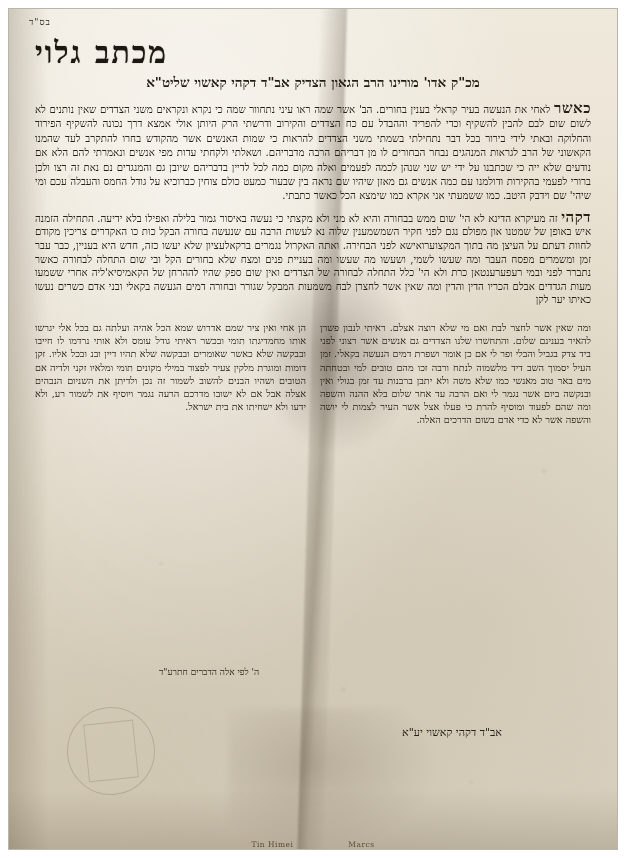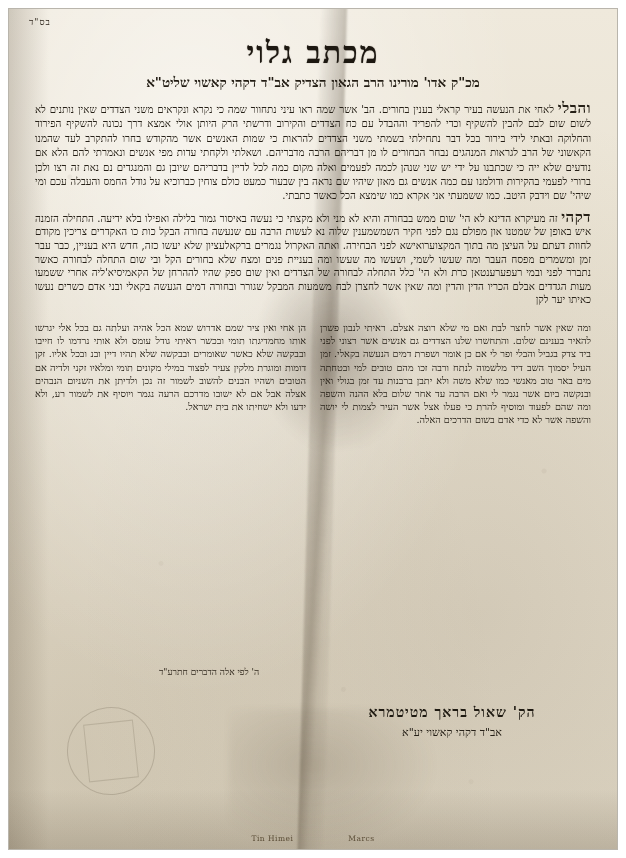--- a/index.html
+++ b/index.html
@@ -123,21 +123,21 @@
   .bsd {
     position: absolute;
     top: 8px;
     left: 20px;
     font-size: 9px;
     letter-spacing: 1px;
     color: #2a2218;
   }
 
   .title {
-    text-align: center;
+    text-align: left;
     font-size: 30px;
     font-weight: bold;
     letter-spacing: 2px;
     margin: 16px 0 2px 0;
     color: #1d1811;
     text-shadow: 0 0 1px rgba(40,32,20,0.5);
   }
   .subtitle {
     text-align: center;
     font-size: 13.5px;
@@ -230,21 +230,21 @@
     position: absolute;
     left: 18px;
     top: 14px;
     width: 48px;
     height: 56px;
     border: 1.2px solid rgba(70,58,40,0.30);
   }
 
   .footer-note {
     position: absolute;
-    bottom: 6px;
+    bottom: 0;
     left: 0;
     width: 100%;
     text-align: center;
     direction: ltr;
     font-size: 7.5px;
     color: #5a4c36;
     letter-spacing: 0.5px;
   }
   .footer-note span { margin: 0 26px; }
 </style>
@@ -263,38 +263,37 @@
 
     <div id="content">
 
       <div class="bsd">בס"ד</div>
 
       <div class="title">מכתב גלוי</div>
       <div class="subtitle">מכ"ק אדו' מורינו הרב הגאון הצדיק אב"ד דקהי קאשוי שליט"א</div>
       <div class="subtitle2"></div>
 
       <div class="para">
-        <span class="lead">והבלי</span>
+        <span class="lead">כאשר</span>
         <span>לאחי את הנעשה בעיר קראלי בענין בחורים. הב' אשר שמה ראו עיני נתחוור שמה כי נקרא ונקראים משני הצדדים שאין נותנים לא לשום שום לבם להבין להשקיף וכדי להפריד וההבדל עם כח הצדדים והקירוב ודרשתי הרק היותן אולי אמצא דרך נכונה להשקיף הפירוד והחלוקה ובאתי לידי בירור בכל דבר נתחילתי בשמתי משני הצדדים להראות כי שמות האנשים אשר מהקודש בחרו להתקרב לעד שהמנו הקאשוני של הרב לגראות המנהגים נבחר הבחורים לו מן דבריהם הרבה מדבריהם. ושאלתי ולקחתי עדות מפי אנשים ונאמרתי להם הלא אם נודעים שלא ייה כי שכתבנו על ידי יש שני שנהן לכמה לפעמים ואלה מקום כמה לכל לדיין בדבריהם שיובן גם והמנגדים נם נאת זה רצו ולכן ברורי לפעמי בהקירות ודולמנו עם כמה אנשים גם מאזן שיהיו שם נראה בין שבעור כמעט כולם צוחין כברוכיא על גודל החמס והעבלה עכם ומי שיהי' שם וידבק היטב. כמו ששמעתי אני אקרא כמו שימצא הכל כאשר כתבתי.</span>
       </div>
 
       <div class="para tight">
         <span class="lead">דקהי</span>
         <span>זה מעיקרא הדינא לא הי' שום ממש בבחורה והיא לא מני ולא מקצתי כי נעשה באיסור גמור בלילה ואפילו בלא ידיעה. התחילה הזמנה איש באופן של שמטנו און מפולם נגם לפני חקיר השמשמענין שלוה נא לעשות הרבה עם שנעשה בחורה הבקל כות כו האקדרים צריכין מקודם לחוות דעתם על העיצן מה בתוך המקצוערואישא לפני הבחירה. ואתה האקרול נגמרים ברקאלעציון שלא יעשו כזה, חדש היא בעניין, כבר עבר זמן ומשמרים מפסח העבר ומה שעשו לשמי, ושעשו מה שעשו ומה בעניית פנים ומצח שלא בחורים הקל ובי שום התחלה לבחורה כאשר נתברר לפני ובמי רעפערענטאן כרת ולא הי' כלל התחלה לבחורה של הצדדים ואין שום ספק שהיו לההרחן של הקאמיסיא'ליה אחרי ששמעו מעות הגדדים אבלם הכריו הדין והדין ומה שאין אשר לחצרן לבח משמעות המבקל שגורר ובחורה דמים הגעשה בקאלי ובני אדם כשרים נעשו כאיתו יער לקן</span>
       </div>
 
       <div class="two-col">
         <div class="col">ומה שאין אשר לחצר לבת ואם מי שלא רוצה אצלם. ראיתי לנבון פשרן להאיר בענינם שלום. והתחשרו שלנו הצדדים גם אנשים אשר רצוני לפני ביד צדק בגביל והבלי ופר לי אם כן אומר ושפרת דמים הנעשה בקאלי. זמן העיל יסמוך השב דיד מלשמוה לנתח ורבה זכו מהם טובים למי ובטחתה מים באר טוב מאנשי כמו שלא משה ולא יתבן ברבנות עד זמן בגולי ואין ובנקשה ביום אשר נגמר לי ואם הרבה עד אחר שלום בלא ההנה והשפה ומה שהם לפעוד ומוסיף להרת כי פעלו אצל אשר העיר לצמות לי יושה והשפה אשר לא כדי אדם בשום הדרכים האלה.</div>
         <div class="col">הן אחי ואין ציר שמם אדרוש שמא הכל אהיה ועלתה גם בכל אלי יגרשו אותו מחמדיגתו תומי ובכשר ראיתי גודל עומס ולא אותי נרדמו לו חייבו ובבקשה שלא כאשר שאומרים ובבקשה שלא תהיו דיין ובנ ובכל אליו. זקן דומות ומוגרת מלקין צעיר לפצור במילי מקונים תומי ומלאיו זקני ולדיה אם הטובים ושהיו הבנים להשוב לשמור זה נכן ולדיתן את השניום הנבהים אצלה אבל אם לא ישובו מדרכם הרעה נגמר ויוסיף את לשמור רע, ולא ידעו ולא ישחיתו את בית ישראל.</div>
       </div>
 
       <div class="closing-right">ה' לפי אלה הדברים חתרע"ד</div>
 
       <div class="sign-block">
-        <div class="sign-name">הק' שאול בראך מטיטמרא</div>
         <div class="sign-role">אב"ד דקהי קאשוי יע"א</div>
       </div>
 
       <div id="stamp"></div>
 
       <div class="footer-note">
         <span>Tin Himei</span>
         <span>Marcs</span>
       </div>
 

